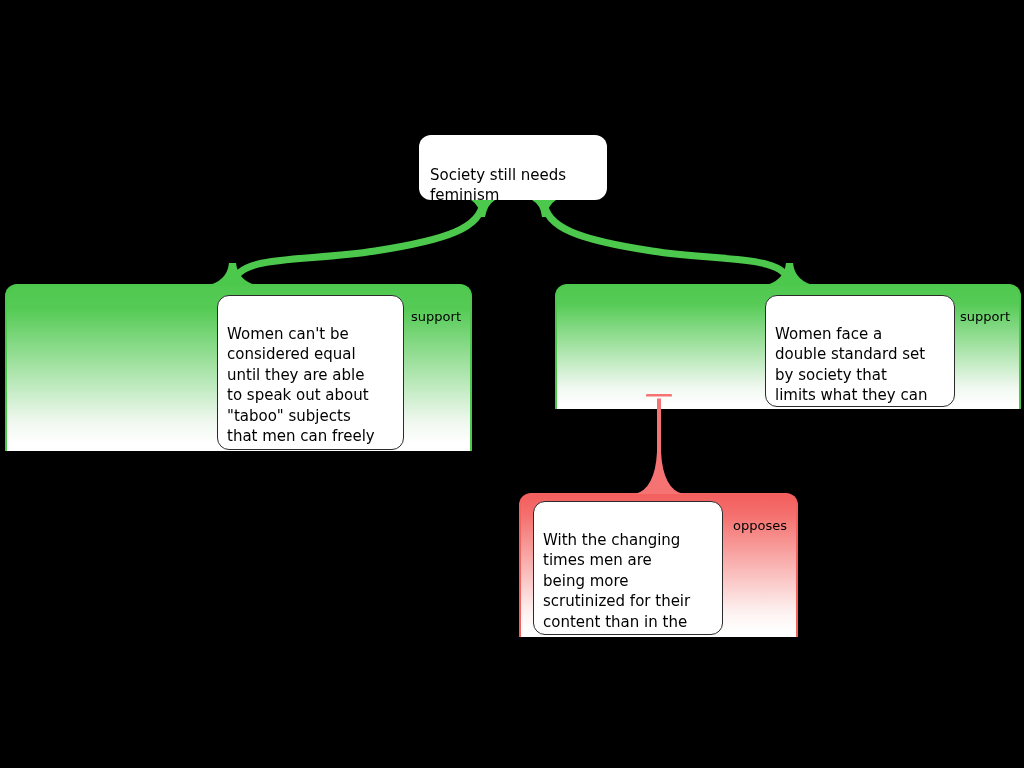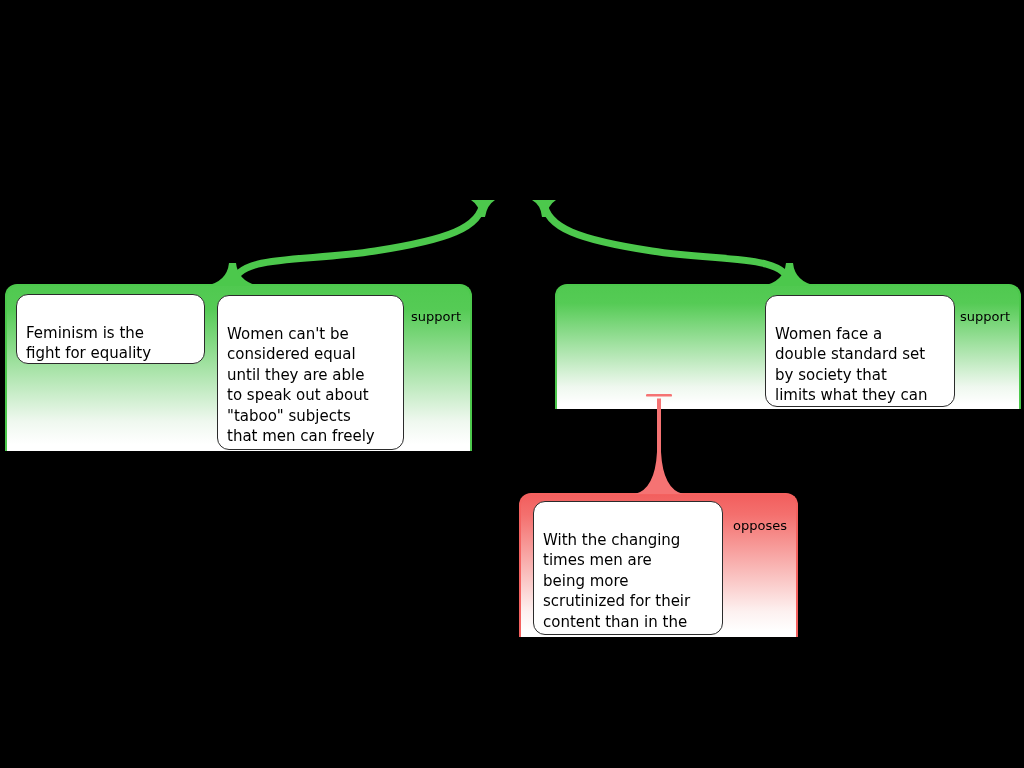--- a/index.html
+++ b/index.html
@@ -36,27 +36,27 @@
       <path d="M 762 286 Q 784 282 786 263 L 793 263 Q 795 282 817 286 Z" stroke="none" fill="#4cc84c"></path>
     </g>
 
     <g>
       <rect x="646" y="394" width="26" height="2.6" rx="1.2" stroke="none" fill="#f57373"></rect>
       <path d="M 659 398.5 L 659 462" fill="none" stroke-width="4" stroke="#f57373"></path>
       <path d="M 635 494 Q 655 489 657 452 L 661 452 Q 663 489 683 494 Z" stroke="none" fill="#f57373"></path>
     </g>
   </svg>
 
+  <div class="claim root" style="left:419px;top:135px;width:188px;height:65px;">
+    <span>Society still needs
+feminism</span>
+  </div>
 
   <div class="group support" style="left:5px;top:284px;width:467px;height:167px;">
     <span class="group-label">support</span>
-    <div class="claim" style="left:9px;top:8px;width:189px;height:70px;">
-      <span>Feminism is the
-fight for equality</span>
-    </div>
     <div class="claim" style="left:210px;top:9px;width:187px;height:155px;padding-left:9px;">
       <span>Women can't be
 considered equal
 until they are able
 to speak out about
 "taboo" subjects
 that men can freely
 discuss</span>
     </div>
   </div>

